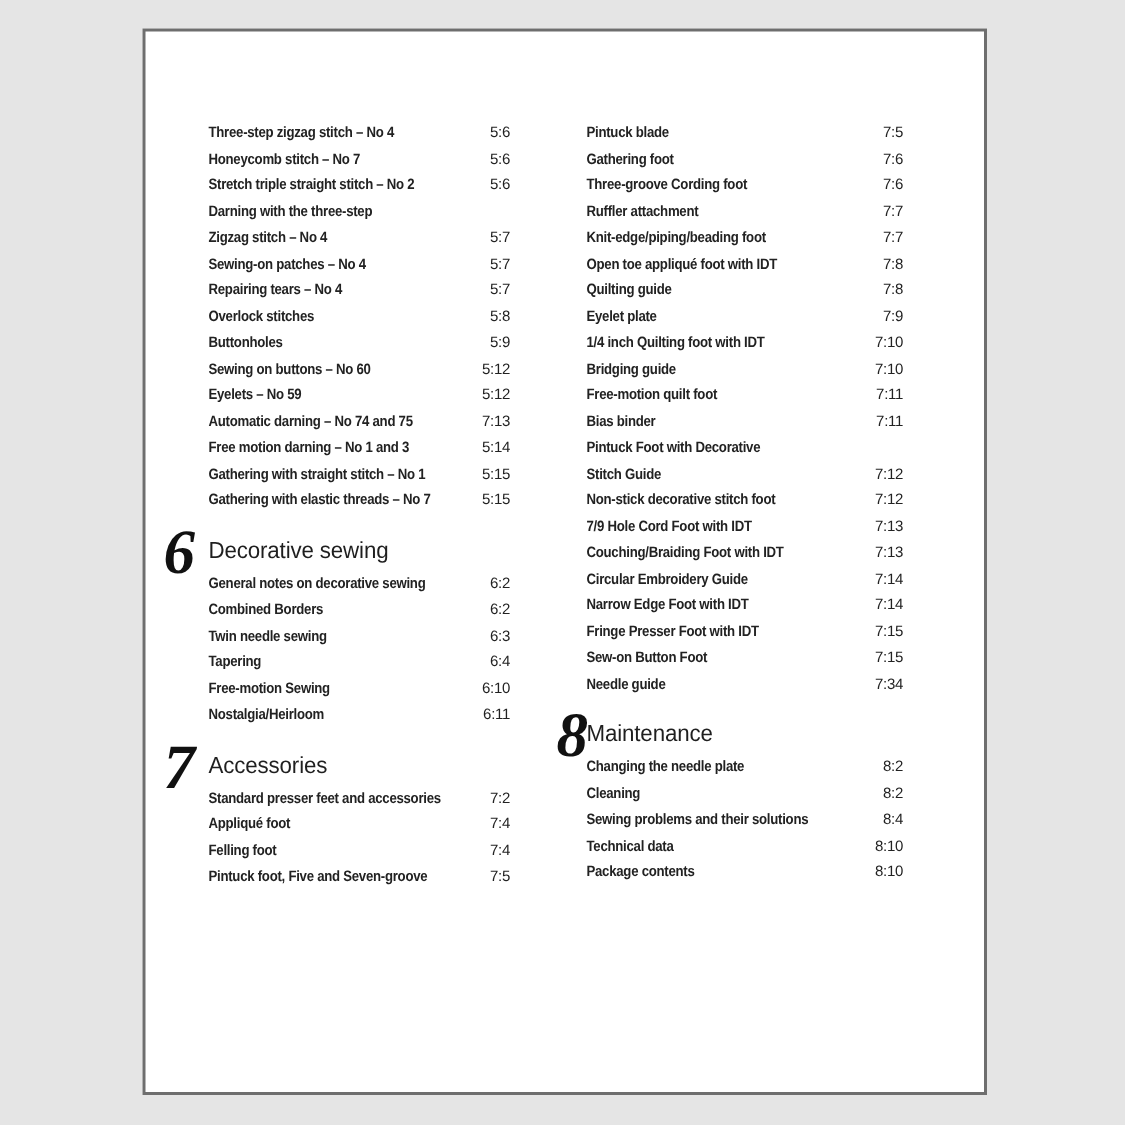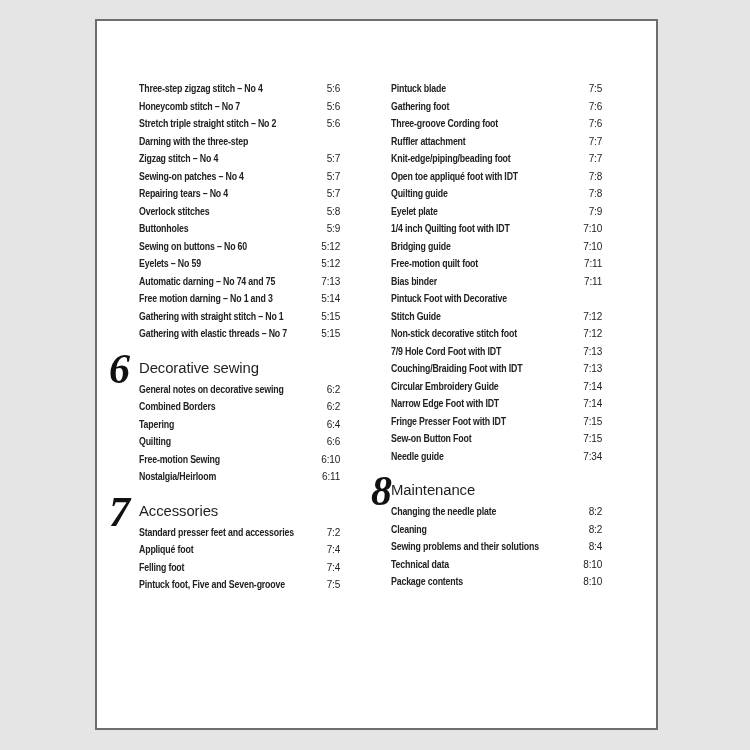--- a/index.html
+++ b/index.html
@@ -61,22 +61,22 @@
           <div class="row"><span class="label">Gathering with straight stitch – No 1</span><span class="page-num">5:15</span></div>
           <div class="row"><span class="label">Gathering with elastic threads – No 7</span><span class="page-num">5:15</span></div>
         </div>
         <div class="sec-header">
           <span class="sec-num">6</span>
           <span class="sec-title">Decorative sewing</span>
         </div>
         <div class="entries">
           <div class="row"><span class="label">General notes on decorative sewing</span><span class="page-num">6:2</span></div>
           <div class="row"><span class="label">Combined Borders</span><span class="page-num">6:2</span></div>
+          <div class="row"><span class="label">Twin needle sewing</span><span class="page-num">6:3</span></div>
           <div class="row"><span class="label">Tapering</span><span class="page-num">6:4</span></div>
-          <div class="row"><span class="label">Quilting</span><span class="page-num">6:6</span></div>
           <div class="row"><span class="label">Free-motion Sewing</span><span class="page-num">6:10</span></div>
           <div class="row"><span class="label">Nostalgia/Heirloom</span><span class="page-num">6:11</span></div>
         </div>
         <div class="sec-header">
           <span class="sec-num">7</span>
           <span class="sec-title">Accessories</span>
         </div>
         <div class="entries">
           <div class="row"><span class="label">Standard presser feet and accessories</span><span class="page-num">7:2</span></div>
           <div class="row"><span class="label">Appliqué foot</span><span class="page-num">7:4</span></div>

